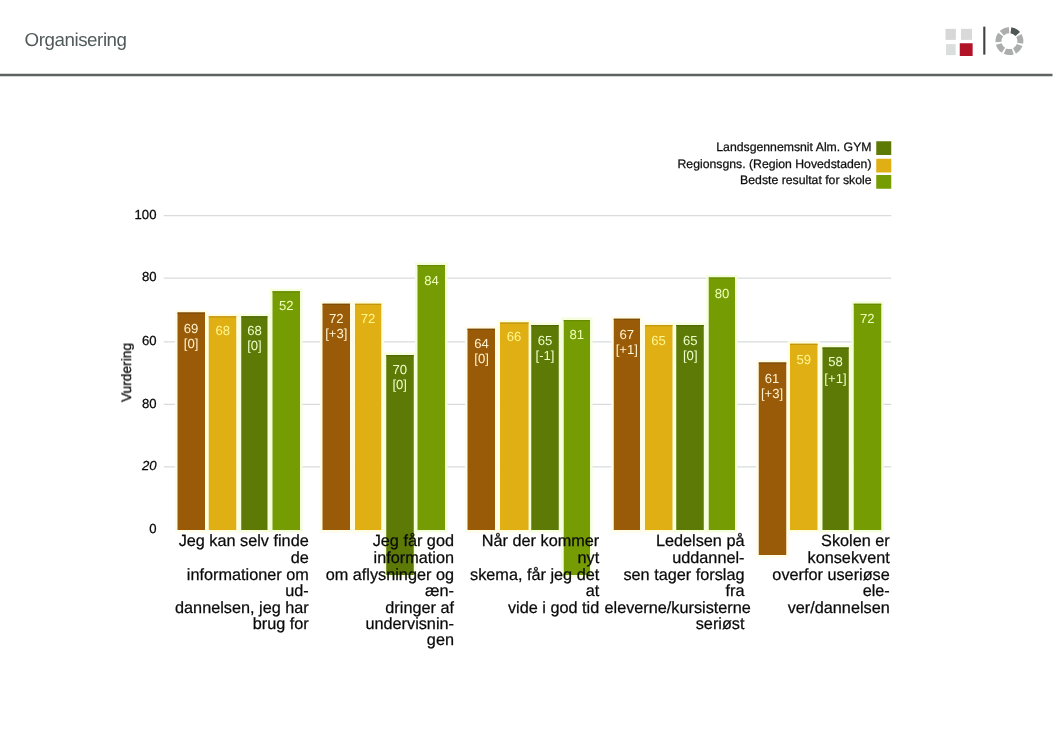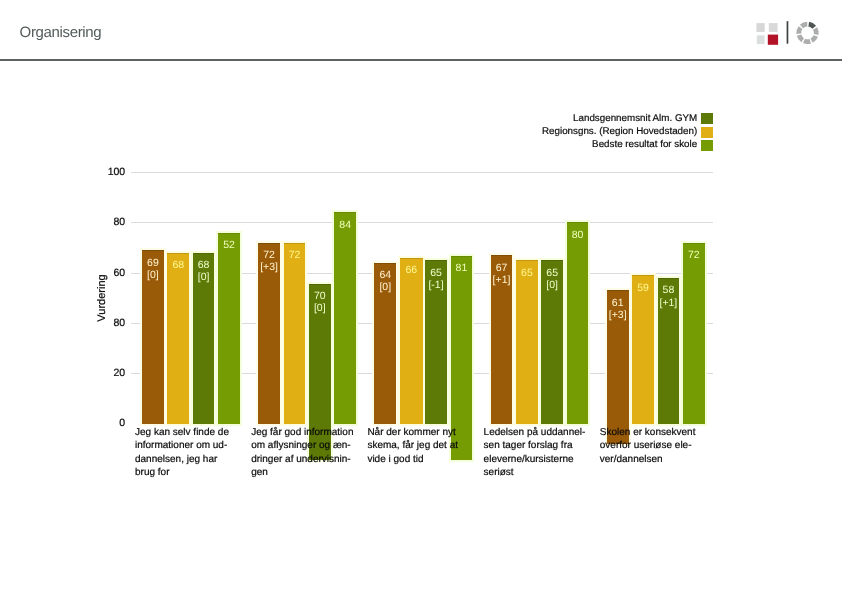--- a/index.html
+++ b/index.html
@@ -25,21 +25,21 @@
   .gridline{position:absolute;left:0;width:582px;height:1px;background:#D9DBDD;}
   .ytick{position:absolute;right:0;width:40px;text-align:right;font-size:10.5px;
          line-height:10.5px;color:#0A0A0A;}
   .ylabel{position:absolute;font-size:11px;color:#0A0A0A;
           transform:rotate(-90deg) translateZ(0);transform-origin:center center;white-space:nowrap;}
   .bar{position:absolute;box-sizing:border-box;}
   .barval{position:absolute;left:0;top:6.4px;width:100%;text-align:center;font-size:10.5px;
           line-height:10.5px;white-space:nowrap;}
   .bardelta{position:absolute;left:0;top:18.8px;width:100%;text-align:center;font-size:10.5px;
             line-height:10.5px;white-space:nowrap;}
-  .catlabel{position:absolute;text-align:left;font-size:10px;line-height:13.1px;
+  .catlabel{position:absolute;text-align:right;font-size:13px;line-height:13.1px;
             color:#0A0A0A;}
 
   
   .legend{position:absolute;left:480px;top:113.4px;width:233px;}
   .legrow{position:relative;height:13.35px;}
   .legtext{position:absolute;right:15.8px;top:0.4px;font-size:9.8px;line-height:9.8px;
            color:#0D0D0D;white-space:nowrap;}
   .legswatch{position:absolute;right:0.2px;top:0;width:11.9px;height:10.8px;}
 </style>
 </head>
@@ -84,21 +84,21 @@
         </div>
     </div>
     <div class="plot">
       <div class="gridline" style="top:201.1px"></div>
       <div class="gridline" style="top:150.8px"></div>
       <div class="gridline" style="top:100.6px"></div>
       <div class="gridline" style="top:50.3px"></div>
       <div class="gridline" style="top:-0.0px"></div>
     </div>
     <div class="ytick" style="left:85.2px;top:418.3px;width:40px;">0</div>
-    <div class="ytick" style="left:85.2px;top:368.0px;width:40px;">20</div>
+    <div class="ytick" style="left:85.2px;top:368.0px;width:40px;font-style:italic;">20</div>
     <div class="ytick" style="left:85.2px;top:317.7px;width:40px;">80</div>
     <div class="ytick" style="left:85.2px;top:267.5px;width:40px;">60</div>
     <div class="ytick" style="left:85.2px;top:217.2px;width:40px;">80</div>
     <div class="ytick" style="left:85.2px;top:166.9px;width:40px;">100</div>
     <div class="ylabel" style="left:61.8px;top:291.5px;width:80px;text-align:center;">Vurdering</div>
     <div class="bar" style="left: 142px; top: 250.13px; width: 21.8px; height: 173.47px; background: rgb(154, 91, 8); border-top: 1.1px solid rgb(126, 78, 8); box-shadow: rgb(255, 252, 232) 0px 0px 0px 2px;">
         <span class="barval" style="color: rgb(255, 244, 210);">69</span>
         <span class="bardelta" style="color: rgb(255, 244, 210);">[0]</span>
       </div>
     <div class="bar" style="left: 167.4px; top: 252.65px; width: 21.8px; height: 170.95px; background: rgb(223, 175, 20); border-top: 1.1px solid rgb(193, 151, 15); box-shadow: rgb(255, 254, 226) 0px 0px 0px 2px;">

